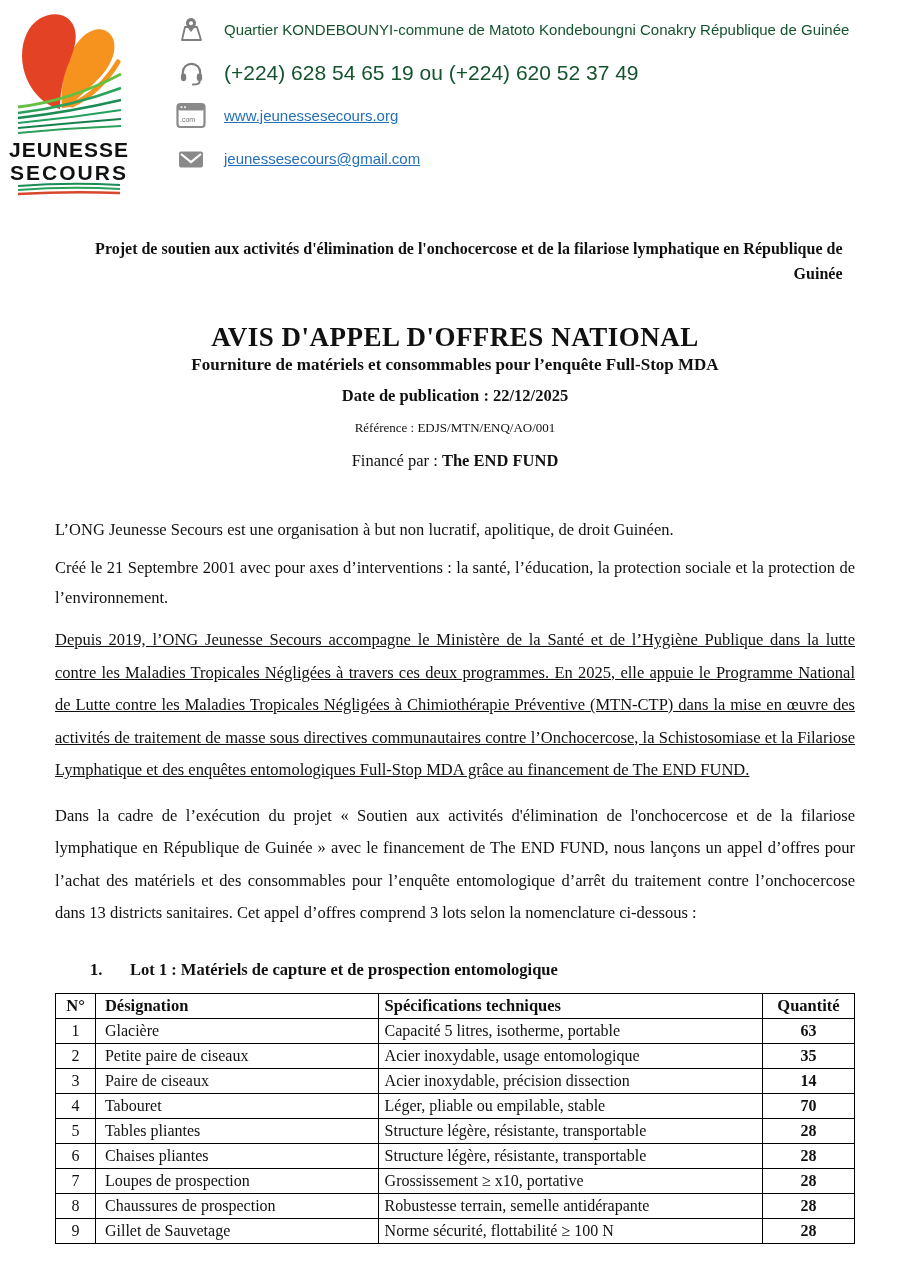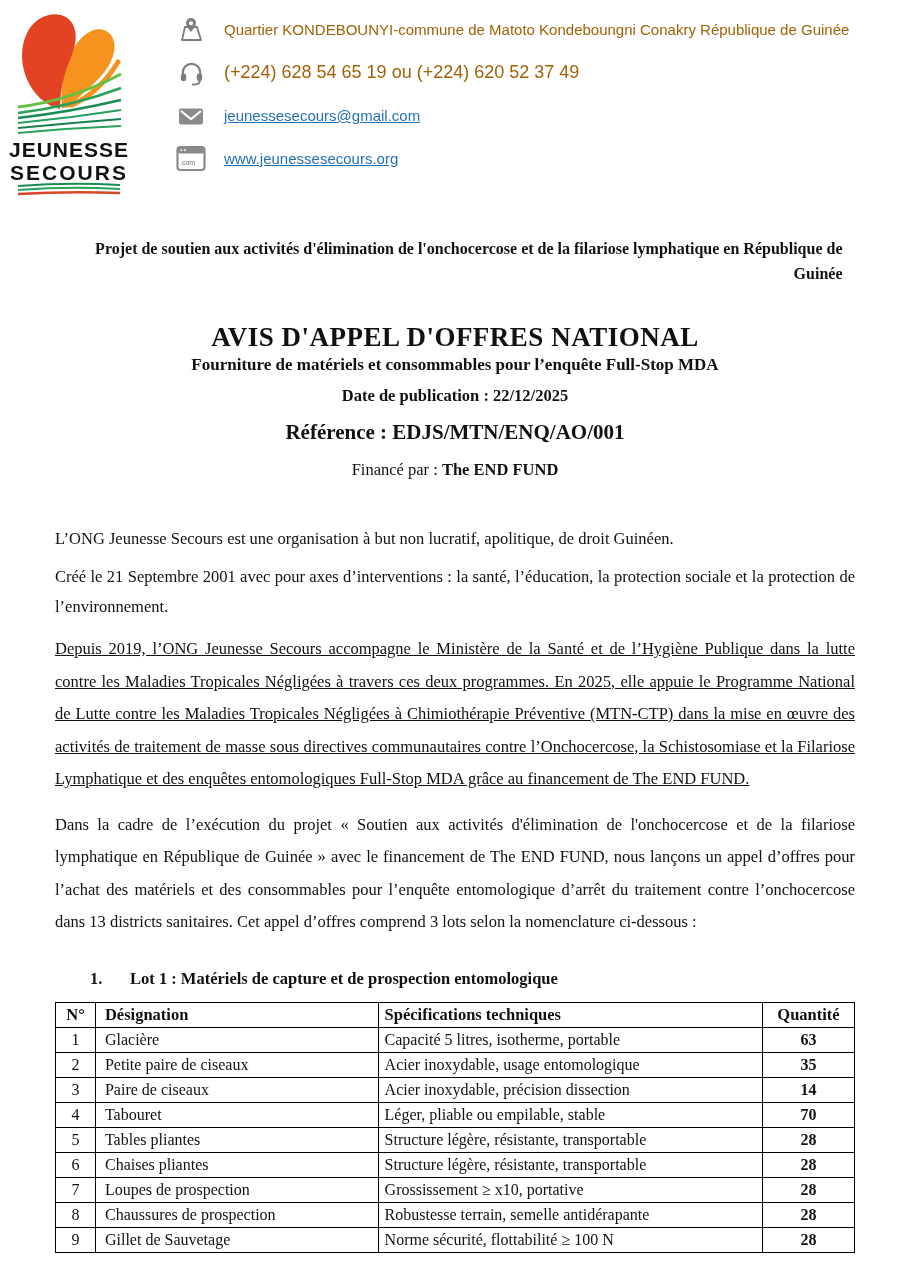--- a/index.html
+++ b/index.html
@@ -10,35 +10,35 @@
   }
 
   
   .header { display:flex; padding:6px 0 0 8px; }
   .logo-wrap { flex:0 0 130px; }
   .contacts { margin-left:36px; padding-top:2px; width:720px; }
   .contact-row { display:flex; align-items:center; min-height:43px; }
   .contact-row .cicon { width:34px; flex:0 0 34px; display:flex; justify-content:center; }
   .contact-row .ctext {
     margin-left:16px; font-family:"Liberation Sans", sans-serif;
-    font-size:15px; color:#a16207; white-space:nowrap;
+    font-size:15px; color:#14532d; white-space:nowrap;
   }
   .contact-row a.ctext { color:#2470b8; text-decoration:underline; }
-  .contact-row.r2 .ctext { font-size:18px; }
+  .contact-row.r2 .ctext { font-size:21px; }
 
   
   .content { padding:0 45px 0 55px; }
   .project-title {
     margin:36px auto 0; width:775px; text-align:right;
     font-weight:bold; font-size:16px; line-height:25px;
   }
   .main-title { margin-top:36px; text-align:center; font-weight:bold; font-size:27px; letter-spacing:.5px; }
   .subtitle   { margin-top:2px;  text-align:center; font-weight:bold; font-size:17px; }
   .pub-date   { margin-top:11px; text-align:center; font-weight:bold; font-size:16.5px; }
-  .reference  { margin-top:14px; text-align:center; font-weight:bold; font-size:21px; }
+  .reference  { margin-top:14px; text-align:center; font-weight:normal; font-size:13px; }
   .funded     { margin-top:15px; text-align:center; font-size:16.5px; }
   .funded b   { font-weight:bold; }
 
   
   .para { text-align:justify; font-size:16.5px; }
   .p1 { margin-top:45px; line-height:28px; text-align:left; }
   .p2 { margin-top:9px;  line-height:30px; }
   .p3 { margin-top:11px; line-height:32.5px;text-decoration:underline; }
   .p4 { margin-top:13px; line-height:32.5px; }
 
@@ -106,41 +106,41 @@
           <svg width="27" height="27" viewBox="0 0 28 28">
             <path d="M5 17 v-3 a9 9 0 0 1 18 0 v3" fill="none" stroke="#7d7d7d" stroke-width="2.2" stroke-linecap="round"></path>
             <rect x="3" y="15" width="5.5" height="8" rx="2.5" fill="#7d7d7d"></rect>
             <rect x="19.5" y="15" width="5.5" height="8" rx="2.5" fill="#7d7d7d"></rect>
             <path d="M22.5 23 q0 3.5 -7 3.5" fill="none" stroke="#7d7d7d" stroke-width="2" stroke-linecap="round"></path>
           </svg>
         </span>
         <span class="ctext">(+224) 628 54 65 19 ou (+224) 620 52 37 49</span>
       </div>
 
-      <div class="contact-row r3">
-        <span class="cicon">
-          <svg width="28" height="28" viewBox="0 0 28 28">
-            <rect x="2" y="6.5" width="24" height="16" rx="2" fill="#8a8a8a"></rect>
-            <polyline points="4,9 14,17 24,9" fill="none" stroke="#ffffff" stroke-width="2.2"></polyline>
-          </svg>
-        </span>
-        <a href="#" class="ctext">jeunessesecours@gmail.com</a>
-      </div>
-
       <div class="contact-row r4">
         <span class="cicon">
           <svg width="32" height="32" viewBox="0 0 32 32">
             <rect x="2.5" y="4" width="27" height="23" rx="3" fill="none" stroke="#8a8a8a" stroke-width="2.2"></rect>
             <rect x="2.5" y="4" width="27" height="6.5" rx="3" fill="#8a8a8a"></rect>
             <circle cx="6.5" cy="7.2" r="1.1" fill="#e8e8e8"></circle>
             <circle cx="10" cy="7.2" r="1.1" fill="#e8e8e8"></circle>
             <text x="5" y="21.5" font-family="Liberation Sans, sans-serif" font-size="7" fill="#6f6f6f">.com</text>
           </svg>
         </span>
         <a href="#" class="ctext">www.jeunessesecours.org</a>
+      </div>
+
+      <div class="contact-row r3">
+        <span class="cicon">
+          <svg width="28" height="28" viewBox="0 0 28 28">
+            <rect x="2" y="6.5" width="24" height="16" rx="2" fill="#8a8a8a"></rect>
+            <polyline points="4,9 14,17 24,9" fill="none" stroke="#ffffff" stroke-width="2.2"></polyline>
+          </svg>
+        </span>
+        <a href="#" class="ctext">jeunessesecours@gmail.com</a>
       </div>
 
     </div>
   </div>
 
   <div class="content">
 
     <div class="project-title">Projet de soutien aux activités d'élimination de l'onchocercose et de la filariose lymphatique en République de Guinée</div>
 
     <div class="main-title">AVIS D'APPEL D'OFFRES NATIONAL</div>

